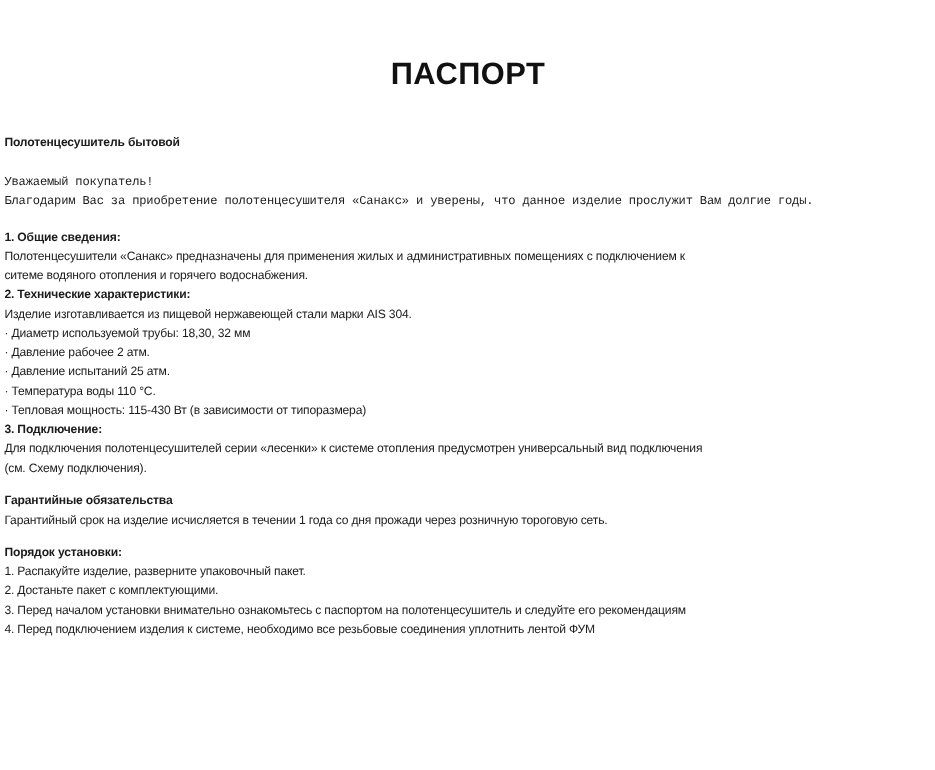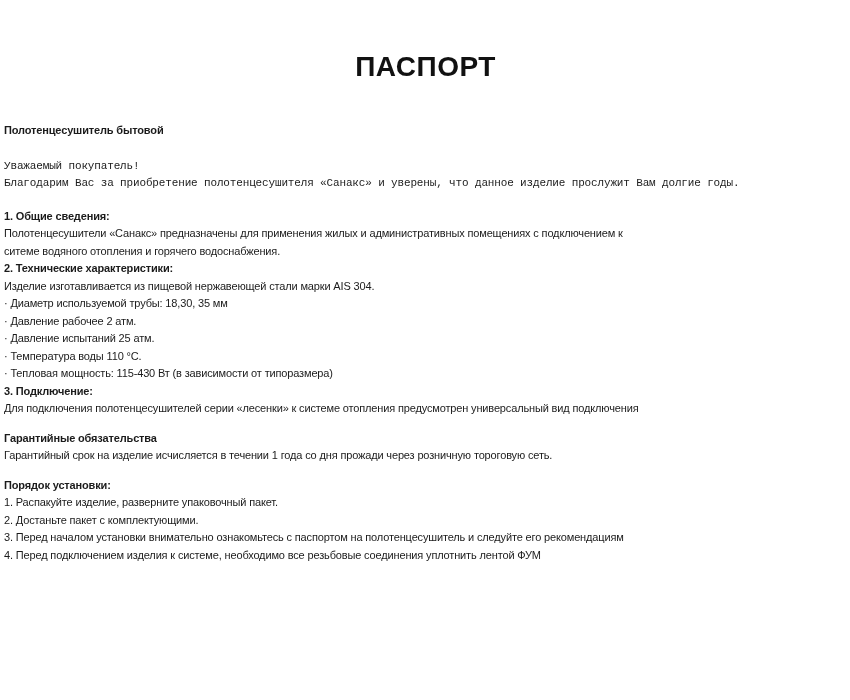--- a/index.html
+++ b/index.html
@@ -56,27 +56,28 @@
       <div class="group">
         <div class="line">Уважаемый покупатель!</div>
         <div class="line">Благодарим Вас за приобретение полотенцесушителя «Санакс» и уверены, что данное изделие прослужит Вам долгие годы.</div>
       </div>
       <div class="group">
         <div class="line bold">1. Общие сведения:</div>
         <div class="line">Полотенцесушители «Санакс» предназначены для применения жилых и административных помещениях с подключением к</div>
         <div class="line">ситеме водяного отопления и горячего водоснабжения.</div>
         <div class="line bold">2. Технические характеристики:</div>
         <div class="line">Изделие изготавливается из пищевой нержавеющей стали марки AIS 304.</div>
-        <div class="line">· Диаметр используемой трубы: 18,30, 35 мм</div>
+        <div class="line">· Диаметр используемой трубы: 18,30, 32 мм</div>
         <div class="line">· Давление рабочее 2 атм.</div>
         <div class="line">· Давление испытаний 25 атм.</div>
         <div class="line">· Температура воды 110 °С.</div>
         <div class="line">· Тепловая мощность: 115-430 Вт (в зависимости от типоразмера)</div>
         <div class="line bold">3. Подключение:</div>
         <div class="line">Для подключения полотенцесушителей серии «лесенки» к системе отопления предусмотрен универсальный вид подключения</div>
+        <div class="line">(см. Схему подключения).</div>
       </div>
       <div class="group">
         <div class="line bold">Гарантийные обязательства</div>
         <div class="line">Гарантийный срок на изделие исчисляется в течении 1 года со дня прожади через розничную тороговую сеть.</div>
       </div>
       <div class="group">
         <div class="line bold">Порядок установки:</div>
         <div class="line">1. Распакуйте изделие, разверните упаковочный пакет.</div>
         <div class="line">2. Достаньте пакет с комплектующими.</div>
         <div class="line">3. Перед началом установки внимательно ознакомьтесь с паспортом на полотенцесушитель и следуйте его рекомендациям</div>

